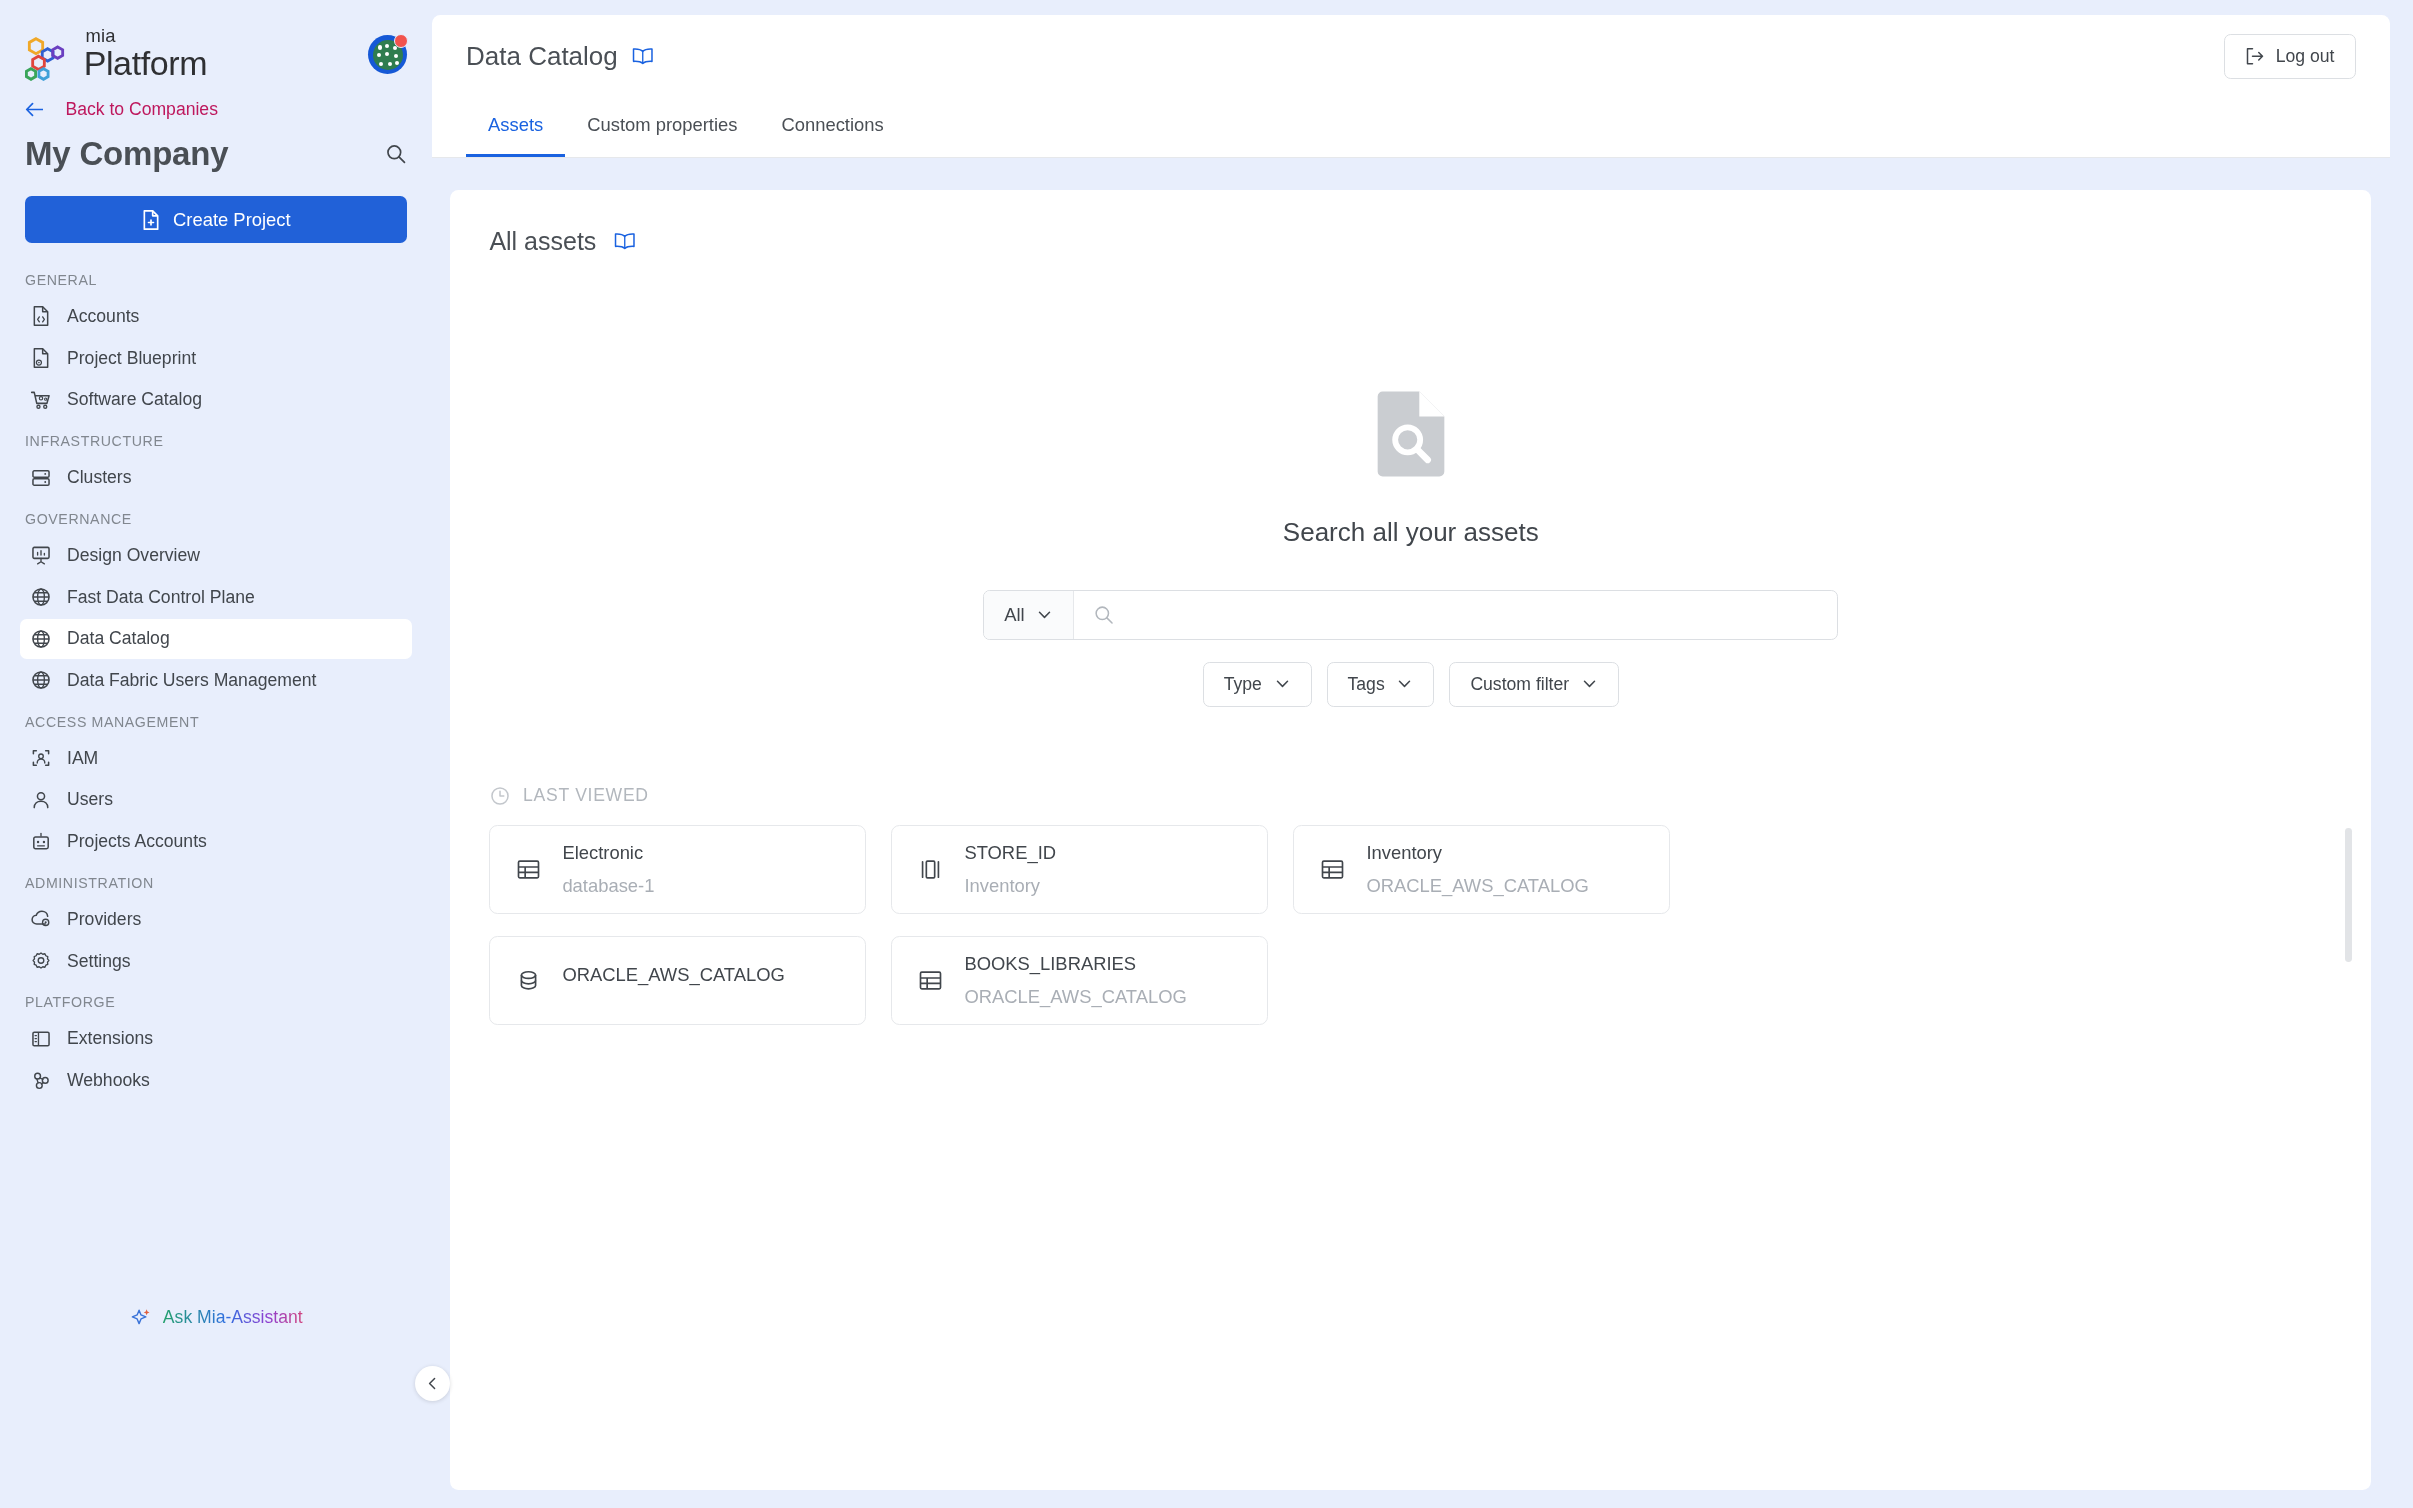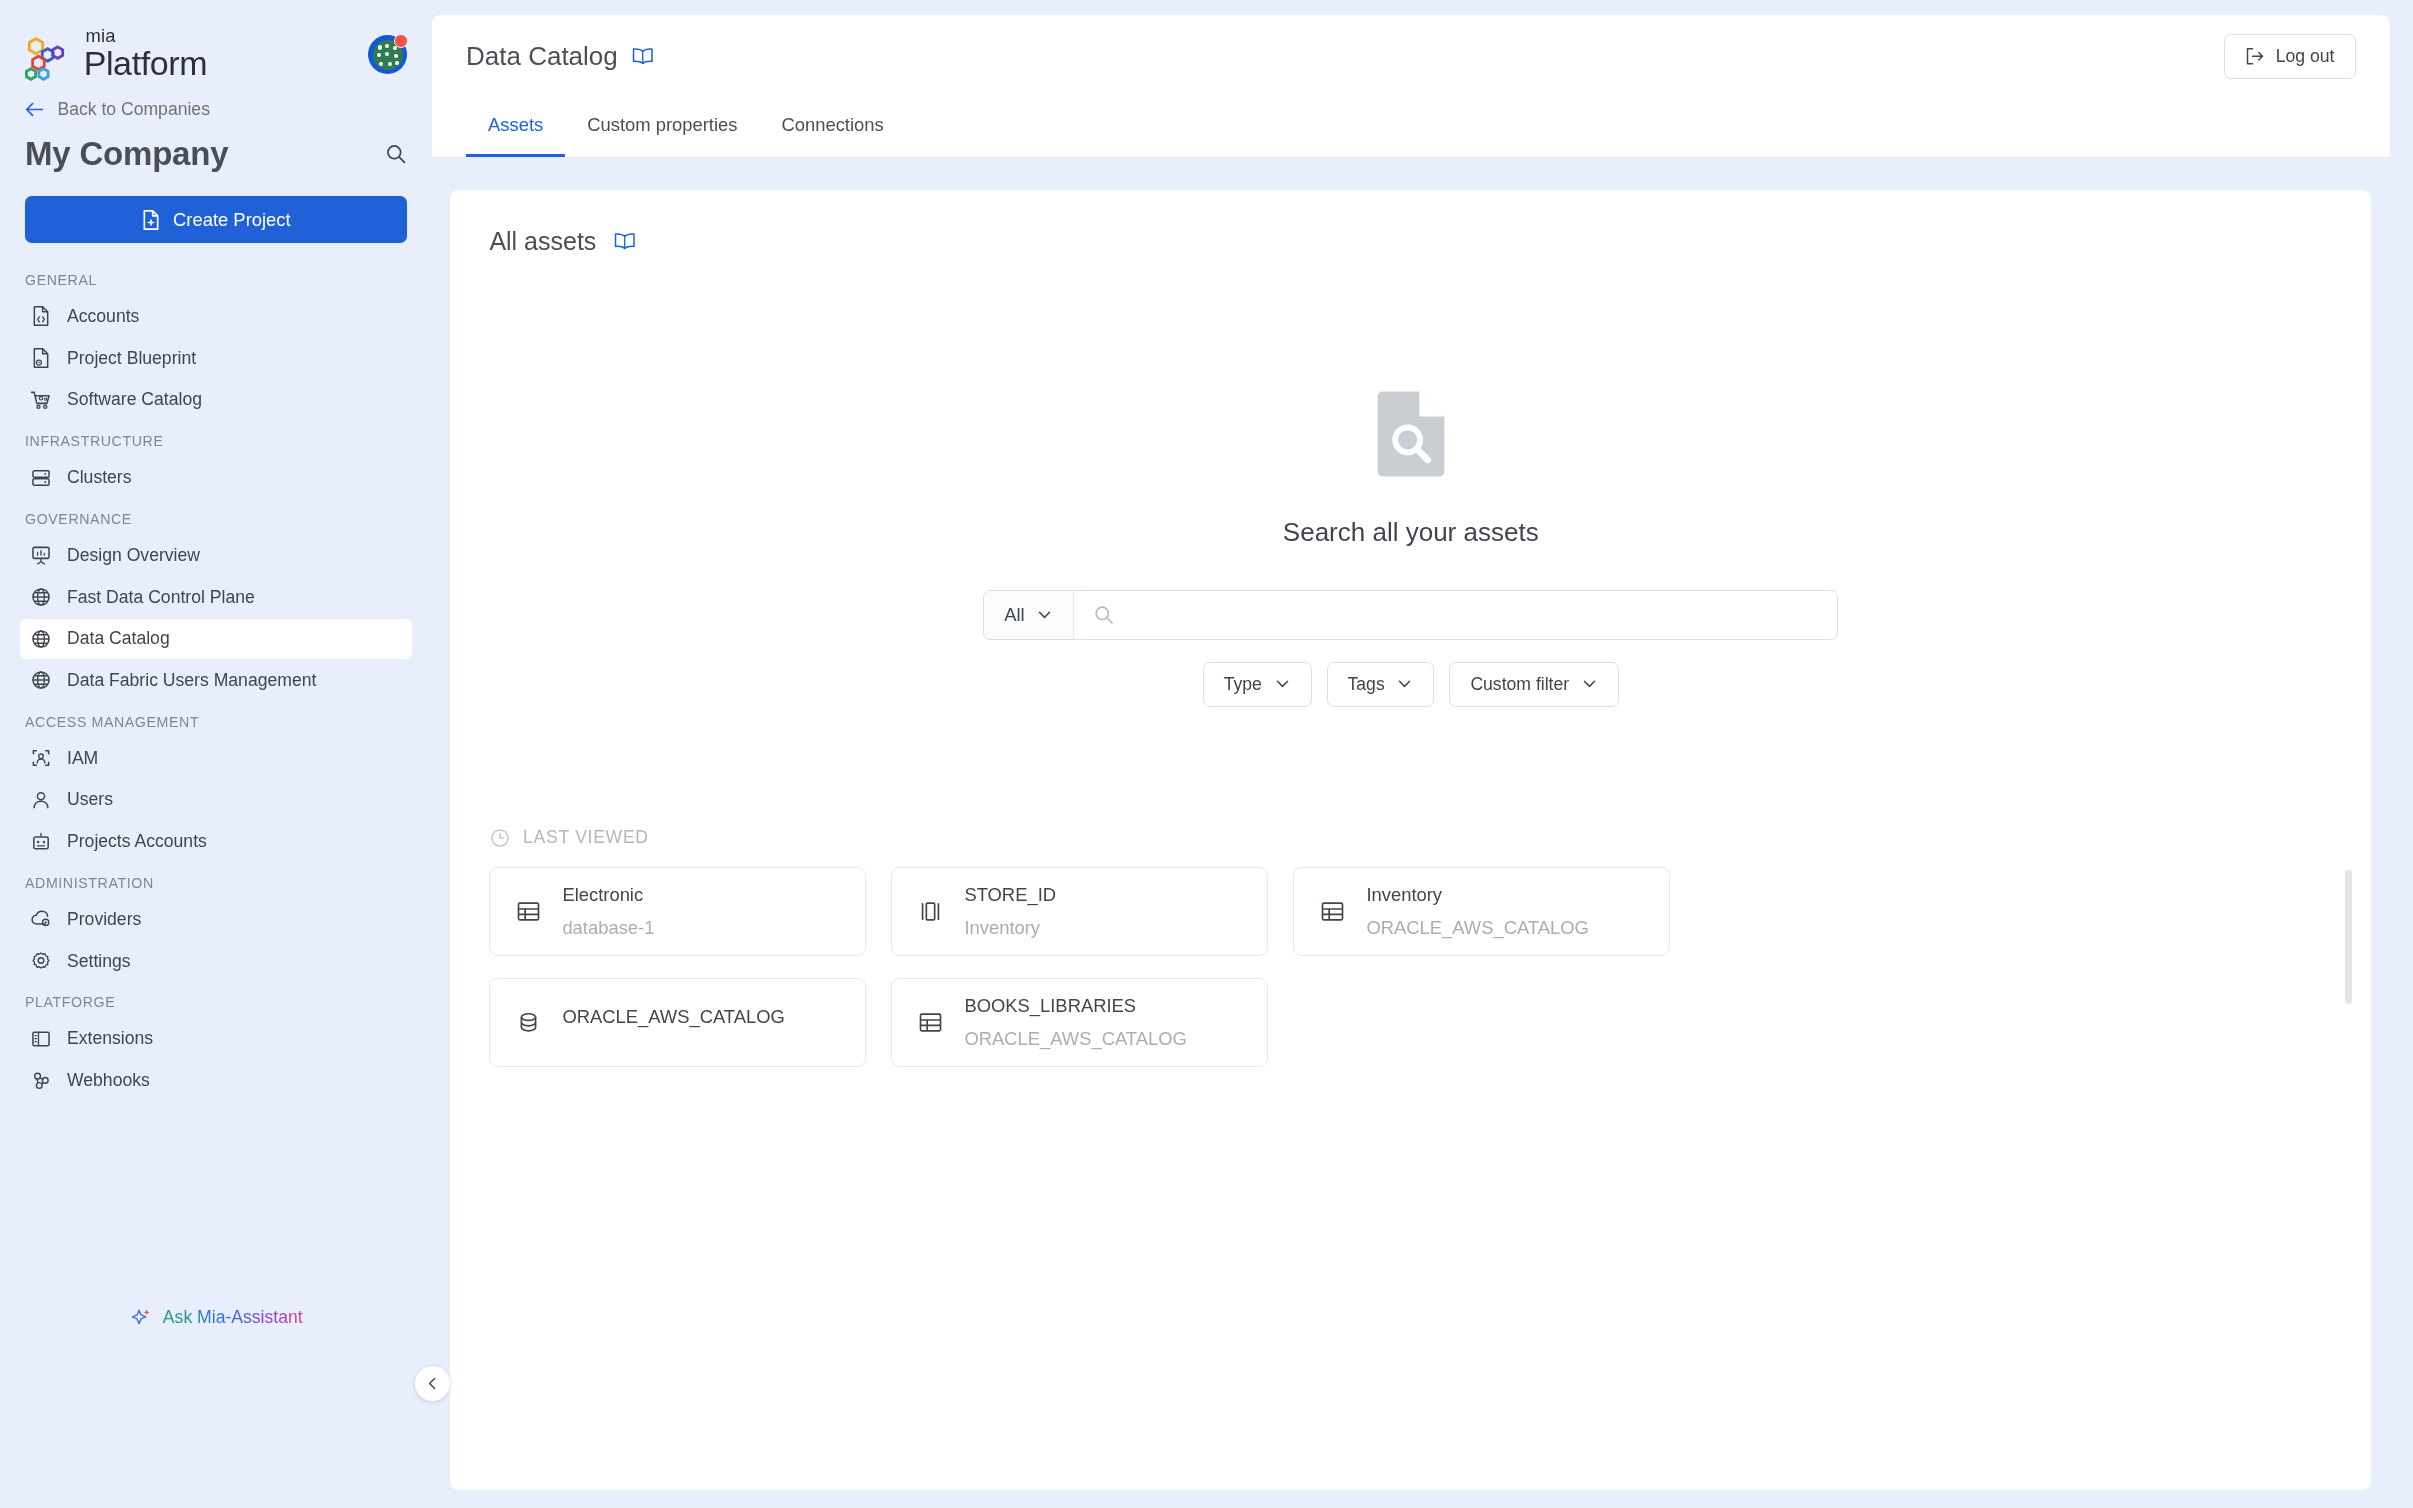--- a/index.html
+++ b/index.html
@@ -41,22 +41,22 @@
   }
   .av-dot { position:absolute; background:#ffffff; border-radius:50%; }
   .avatar-badge {
     position:absolute; right:-0.8px; top:-0.8px;
     width: 14.2px; height: 14.2px; border-radius: 50%;
     background: #f2534d; border: 1.7px solid #e8eefc;
   }
 
   .back-link {
     margin-top: 18.4px;
-    display: flex; align-items: center; gap: 14px;
-    color: #737373; font-size: 17.6px; cursor: pointer;
+    display: flex; align-items: center; gap: 22px;
+    color: #be185d; font-size: 17.6px; cursor: pointer;
   }
   .company-row {
     margin-top: 15px;
     display:flex; align-items:center; justify-content: space-between;
   }
   .company-name { font-size: 33px; font-weight: 700; color: #4a4f55; letter-spacing: -0.2px;}
   .search-ico { color:#41464c; cursor:pointer; display:flex; }
 
   .create-btn {
     margin: 23.5px 25px 0 25px;
@@ -167,21 +167,21 @@
   .search-btn { display:flex; align-items:center; padding: 0 18.4px; cursor:pointer; }
 
   .filters { display:flex; gap: 15px; margin-top: 22px; }
   .filter-chip {
     display:flex; align-items:center; gap: 11.7px;
     border:0.8px solid #dcdfe3; border-radius:6.7px;
     height: 45px; padding: 0 20px; font-size: 17.6px; color:#41464c;
     cursor:pointer; background:#fff;
   }
 
-  .last-viewed-section { margin-top: 120px; position: relative; }
+  .last-viewed-section { margin-top: 78px; position: relative; }
   .lv-head { display:flex; align-items:center; gap: 11.7px; }
   .lv-label { font-size: 17.6px; color:#b2b7bd; letter-spacing: 0.7px; }
 
   .cards-scroll { position: relative; margin-top: 18.4px; }
   .cards-grid {
     display:grid; grid-template-columns: repeat(3, 377px);
     gap: 22px 25px;
   }
   .asset-card {
     border:0.8px solid #e6e8eb; border-radius:8.4px;

